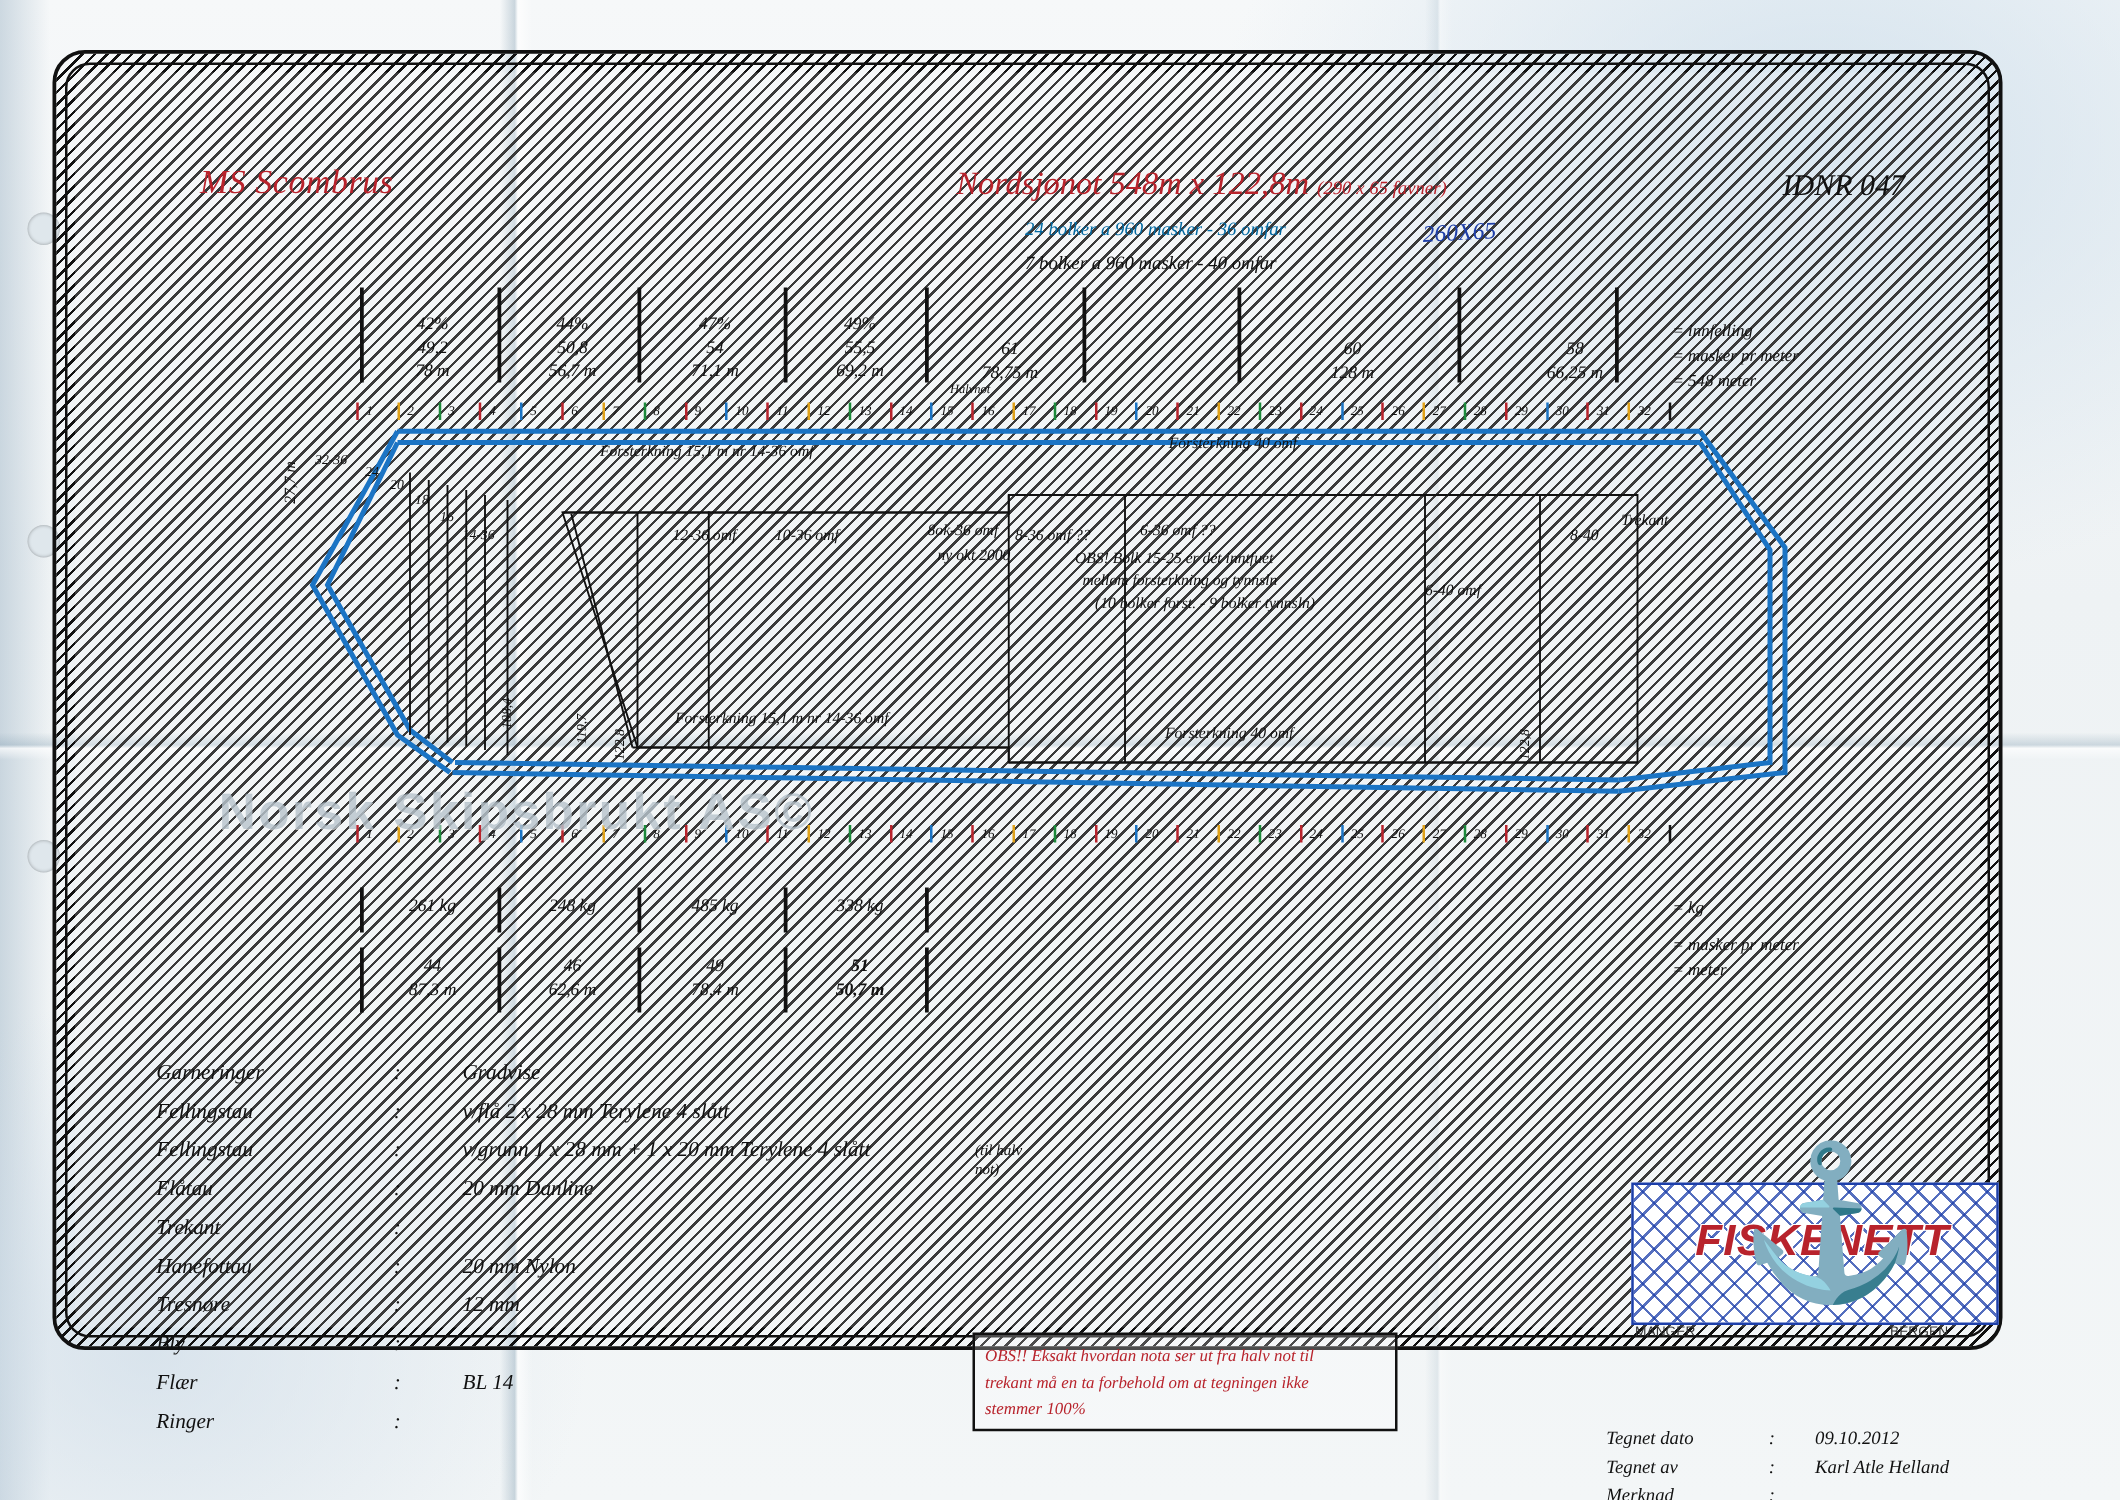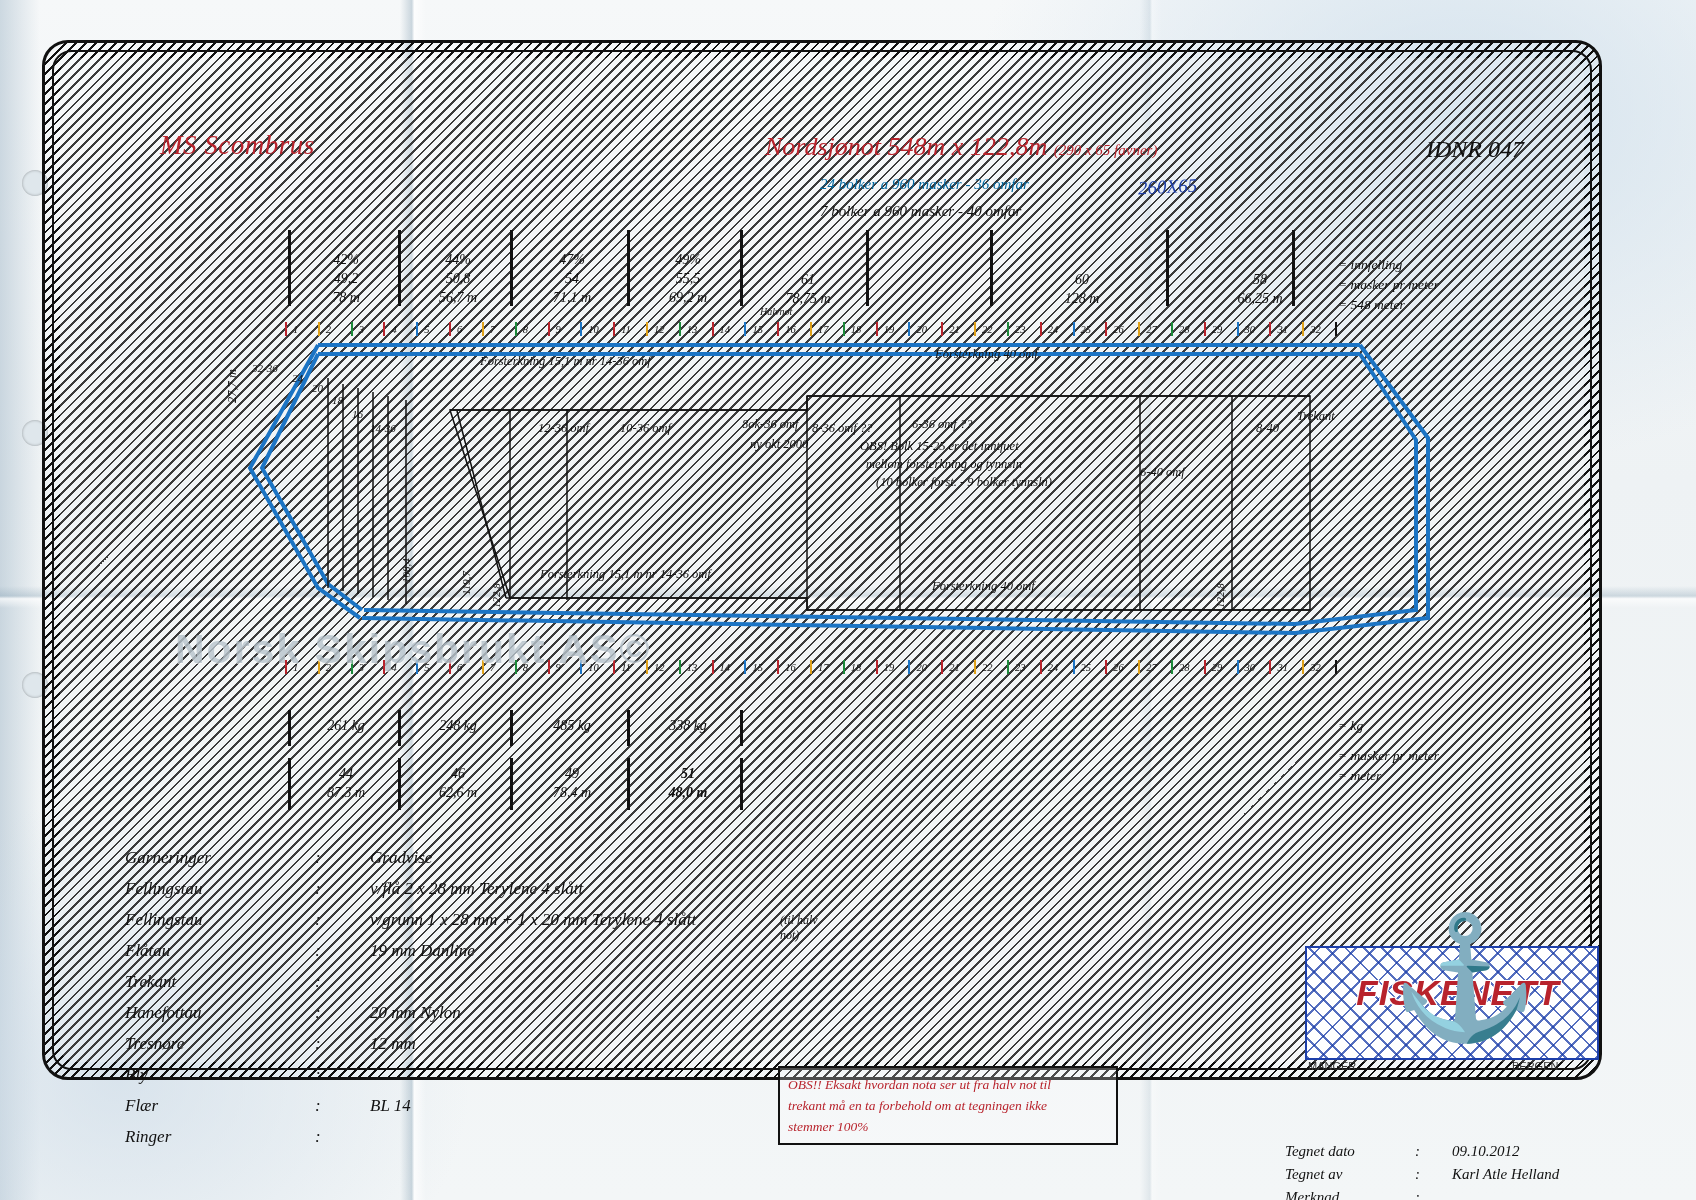--- a/index.html
+++ b/index.html
@@ -432,21 +432,21 @@
     <div class="tickcol" style="left:350px;top:106px;width:96px;">
       <div>46</div>
       <div>62,6 m</div>
     </div>
     <div class="tickcol" style="left:462px;top:106px;width:100px;">
       <div>49</div>
       <div>78,4 m</div>
     </div>
     <div class="tickcol" style="left:578px;top:106px;width:100px;font-weight:bold;">
       <div>51</div>
-      <div>48,0 m</div>
+      <div>50,7 m</div>
     </div>
 
     <div class="legendline" style="left:1278px;top:58px;">= kg</div>
     <div class="legendline" style="left:1278px;top:88px;">= masker pr meter</div>
     <div class="legendline" style="left:1278px;top:108px;">= meter</div>
   </div>
 
   <div class="abs" style="left:65px;top:790px;width:700px;">
     <div style="position:relative;height:31px;">
       <span class="speclabel" style="left:0;top:0;">Garneringer</span>
@@ -460,21 +460,21 @@
     </div>
     <div style="position:relative;height:31px;">
       <span class="speclabel" style="left:0;top:0;">Fellingstau</span>
       <span class="speclabel" style="left:190px;top:0;">:</span>
       <span class="speclabel" style="left:245px;top:0;">v/grunn 1 x 28 mm + 1 x 20 mm Terylene 4 slått</span>
       <span class="speclabel" style="left:655px;top:3px;font-size:12px;">(til halv not)</span>
     </div>
     <div style="position:relative;height:31px;">
       <span class="speclabel" style="left:0;top:0;">Flåtau</span>
       <span class="speclabel" style="left:190px;top:0;">:</span>
-      <span class="speclabel" style="left:245px;top:0;">19 mm Danline</span>
+      <span class="speclabel" style="left:245px;top:0;">20 mm Danline</span>
     </div>
     <div style="position:relative;height:31px;">
       <span class="speclabel" style="left:0;top:0;">Trekant</span>
       <span class="speclabel" style="left:190px;top:0;">:</span>
       <span class="speclabel" style="left:245px;top:0;"></span>
     </div>
     <div style="position:relative;height:31px;">
       <span class="speclabel" style="left:0;top:0;">Hanefottau</span>
       <span class="speclabel" style="left:190px;top:0;">:</span>
       <span class="speclabel" style="left:245px;top:0;">20 mm Nylon</span>

